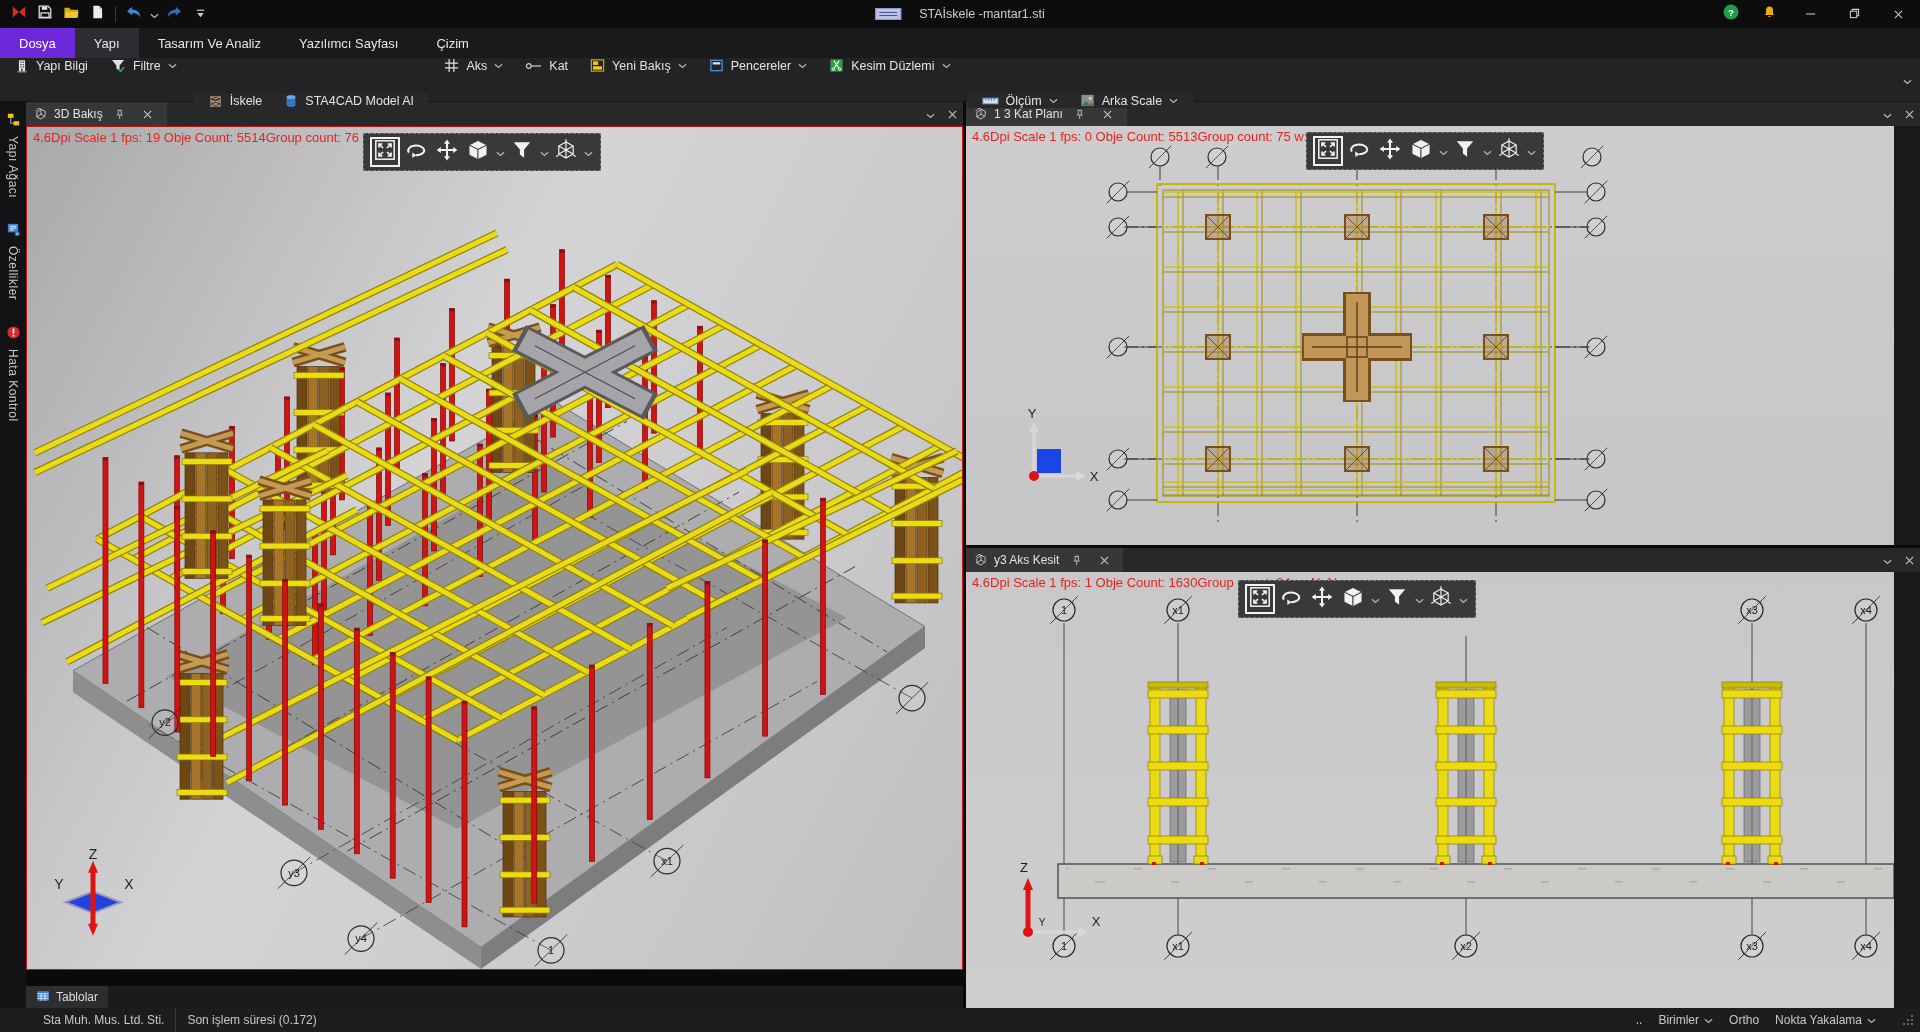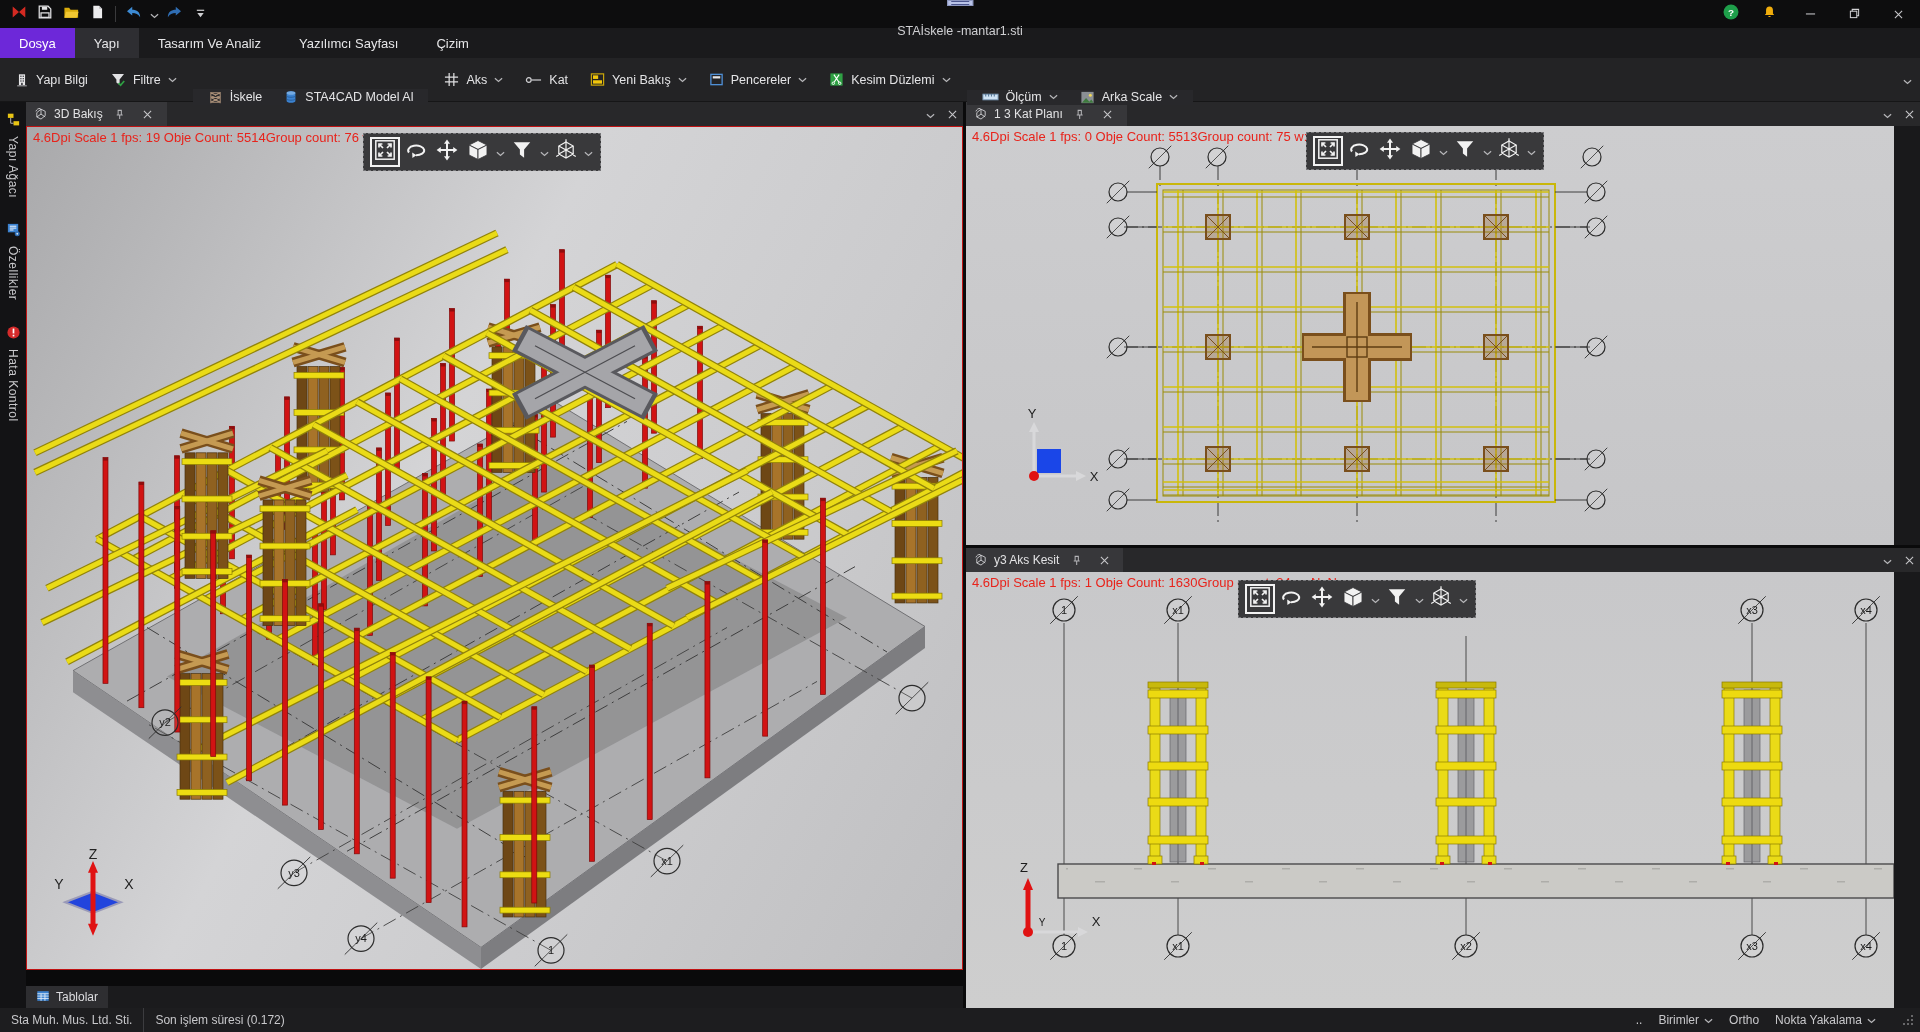--- a/index.html
+++ b/index.html
@@ -5,35 +5,35 @@
   * { margin:0; padding:0; box-sizing:border-box; }
   html,body { width:1920px; height:1032px; overflow:hidden; background:#0a0a0b;
     font-family:"Liberation Sans", sans-serif; -webkit-font-smoothing:antialiased; }
   .app { width:1920px; height:1032px; display:flex; flex-direction:column; background:#0a0a0b; }
 
   
   .titlebar { height:28px; background:#0d0d0e; display:flex; align-items:center; position:relative; flex:0 0 auto; }
   .qat { display:flex; align-items:center; height:100%; padding-left:6px; }
   .qat .qbtn { width:26px; height:22px; display:flex; align-items:center; justify-content:center; }
   .qat .qsep { width:1px; height:16px; background:#3a3a3c; margin:0 5px; }
-  .title-wrap { position:absolute; left:50%; top:0; transform:translateX(-50%); height:28px; display:flex; align-items:center; gap:18px;flex-direction:column; }
+  .title-wrap { position:absolute; left:50%; top:0; transform:translateX(-50%); height:28px; display:flex; align-items:center; gap:18px; }
   .title-icon { width:26px; height:12px; background:#b9c3e8; border:1px solid #8d97c0; display:flex; flex-direction:column; justify-content:center; gap:2px; padding:0 3px; }
   .title-icon i { display:block; height:1px; background:#4a5franchise; background:#4a548c; }
   .title { font-size:12.5px; color:#cfcfd2; white-space:nowrap; }
   .wctrls { margin-left:auto; display:flex; align-items:center; height:100%; }
   .wbtn { width:44px; height:28px; display:flex; align-items:center; justify-content:center; }
 
   
   .menubar { height:30px; background:#1a1a1c; display:flex; align-items:stretch; flex:0 0 auto; }
   .mtab { display:flex; align-items:center; padding:0 19px; font-size:13px; color:#e6e6e8; cursor:default; }
   .mtab.accent { background:#6d28d9; color:#fff; }
   .mtab.active { background:#2e2e32; }
 
   
-  .ribbon { height:44px; background:#232325; display:flex; align-items:center; position:relative; flex:0 0 auto; border-bottom:1px solid #161617; }
+  .ribbon { height:44px; background:#232325; display:flex; align-items:flex-start; position:relative; flex:0 0 auto; border-bottom:1px solid #161617; }
   .rgroup { display:flex; align-items:stretch; padding:0 4px; }
   .rgroup.alt { background:#28282b;margin-top:35px; }
   .rsep { width:1px; background:#3a3a3d; margin:4px 0; }
   .ritem { display:flex; align-items:center; gap:7px; padding:0 11px; font-size:12.5px; color:#e4e4e6; white-space:nowrap; }
   .ritem .icn { display:flex; }
   .ribbon-collapse { position:absolute; right:8px; top:0; height:100%; display:flex; align-items:center; }
 
   
   .workspace { flex:1 1 auto; display:flex; min-height:0; }
   .rail { width:26px; background:#131315; display:flex; flex-direction:column; align-items:center; padding-top:10px; gap:24px; flex:0 0 auto; }
@@ -65,21 +65,21 @@
 
   .vp-toolbar { position:absolute; z-index:2; display:flex; align-items:center; gap:1px; background:#39393b; border:1px dashed #77777a; padding:3px 6px; }
   .vp-toolbar .vbtn { width:30px; height:30px; display:flex; align-items:center; justify-content:center; }
   .vp-toolbar .vbtn.sel { outline:2px solid #f2f2f2; outline-offset:-2px; }
   .vp-toolbar .vchev { width:12px; display:flex; align-items:center; justify-content:center; }
 
   .tablolar-bar { height:22px; background:#1b1b1d; display:flex; align-items:stretch; flex:0 0 auto;margin-top:16px; }
   .tablolar-tab { display:flex; align-items:center; gap:6px; background:#2e2e31; padding:0 10px; font-size:12px; color:#dddde0; }
 
   
-  .statusbar { height:24px; background:#1d1d1f; display:flex; align-items:center; font-size:12px; color:#c8c8cb; flex:0 0 auto; }
+  .statusbar { height:24px; background:#1d1d1f; display:flex; align-items:center; font-size:12px; color:#c8c8cb; flex:0 0 auto;padding-left:32px; }
   .sseg { padding:0 11px; display:flex; align-items:center; height:100%; }
   .sseg.bordered { border-right:1px solid #3c3c3f; }
   .s-right { margin-left:auto; display:flex; align-items:center; gap:16px; padding-right:6px; }
   .s-item { display:flex; align-items:center; gap:5px; }
   .grip { padding-left:10px; display:flex; align-items:flex-end; }
 </style>
 </head>
 <body>
 
 <div class="app">

